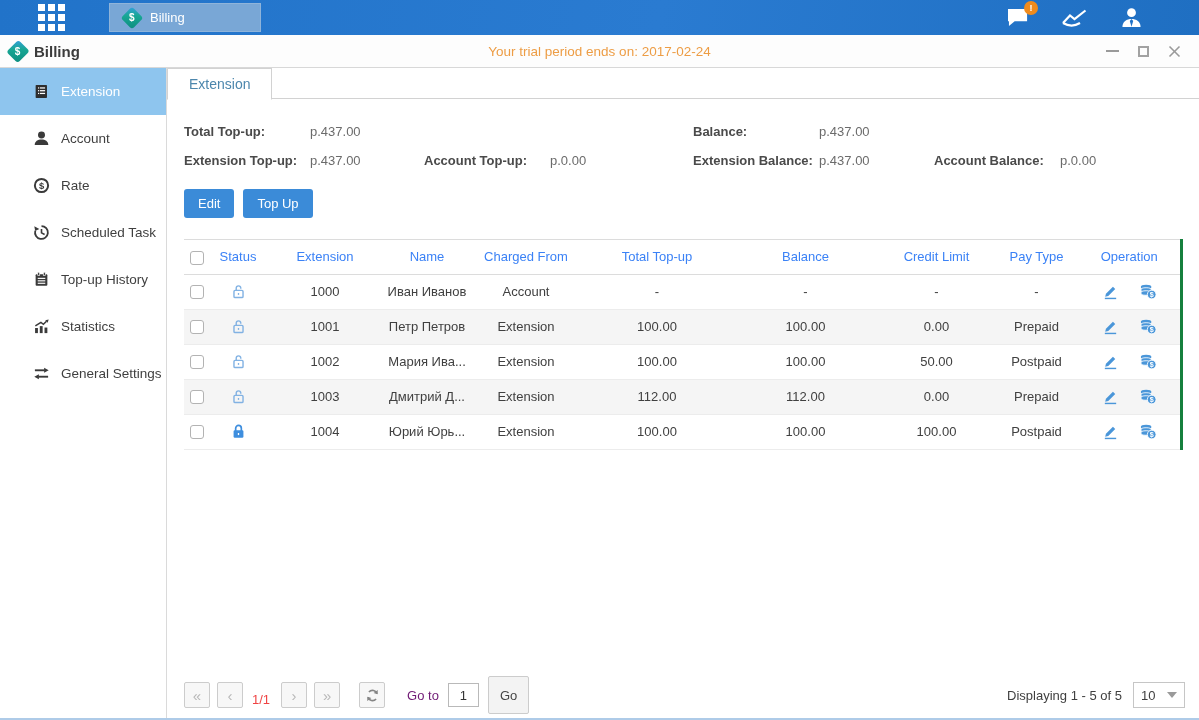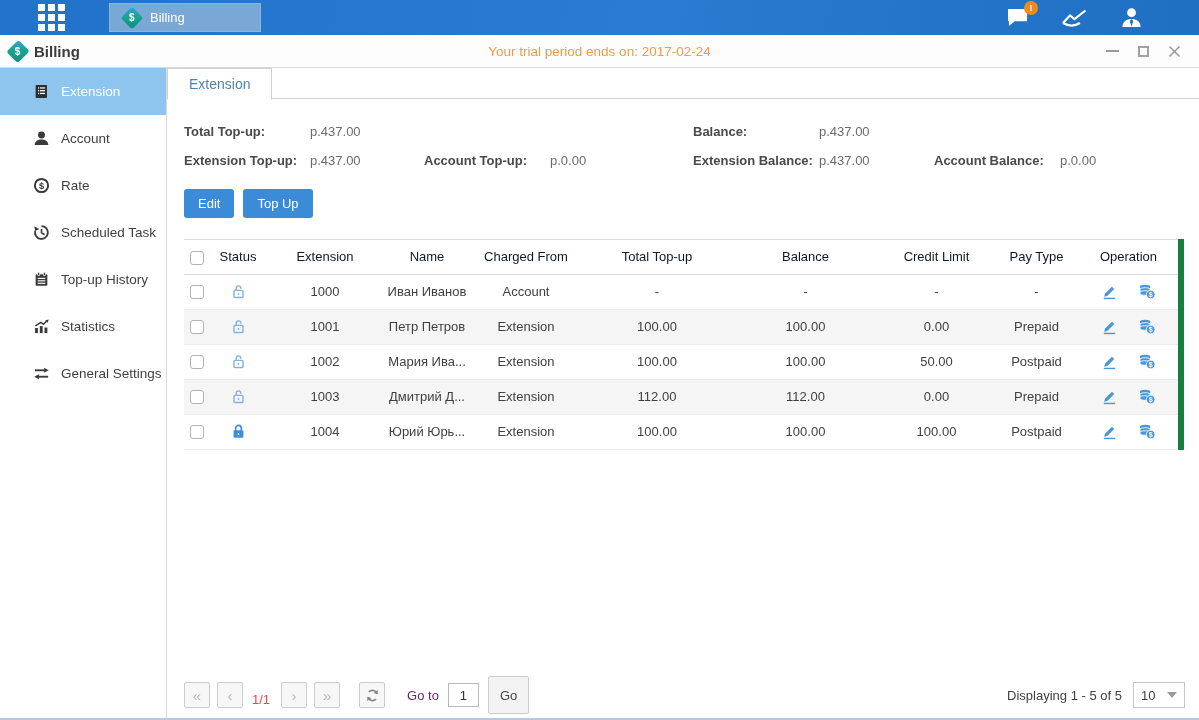--- a/index.html
+++ b/index.html
@@ -51,22 +51,22 @@
   .c1{grid-column:1} .c2{grid-column:2} .c3{grid-column:3} .c4{grid-column:4}
   .r1{grid-row:1} .r2{grid-row:2}
 
   
   .actions { margin:21px 17px 0; display:flex; gap:9px; }
   .btn-blue { background:var(--accent,#3b8bd8); color:#fff; border:none; border-radius:3px; font-size:13px; padding:7px 14px; cursor:pointer; font-family:inherit; }
 
   
   .tbl-wrap { margin:21px 17px 0; }
   table { border-collapse:collapse; table-layout:fixed; width:997px; }
-  thead th { border-top:1px solid #dcdcdc; border-bottom:1px solid #dcdcdc; font-weight:normal; color:#0f172a; font-size:13px; padding:9px 2px; text-align:center; }
-  thead th:last-child, tbody td:last-child { border-right:6px solid #15803d; }
+  thead th { border-top:1px solid #dcdcdc; border-bottom:1px solid #dcdcdc; font-weight:normal; color:#3b82f6; font-size:13px; padding:9px 2px; text-align:center; }
+  thead th:last-child, tbody td:last-child { border-right:3px solid #15803d; }
   tbody td { height:35px; text-align:center; color:#404040; font-size:13px; border-bottom:1px solid #ececec; padding:0 2px; white-space:nowrap; overflow:hidden; }
   tbody tr:nth-child(even) { background:var(--stripe,#f5f5f5); }
   .checkbox { display:inline-block; width:14px; height:14px; border:1px solid #b3b3b3; border-radius:3px; background:#fff; cursor:pointer; vertical-align:middle; }
   .status-wrap, .op-icon { display:inline-flex; vertical-align:middle; }
   .op-icon { margin:0 8px; cursor:pointer; }
   .icon-unlock .stroke { stroke:var(--lock-outline,#82b2e3); fill:none; }
   .icon-lock .body { fill:var(--lock-solid,#3e8ede); }
   .icon-lock .shackle { stroke:var(--lock-solid,#3e8ede); fill:none; }
   .icon-edit .part { fill:var(--icon-blue,#4a96d9); }
   .icon-coins .part { fill:var(--icon-blue,#4a96d9); }

